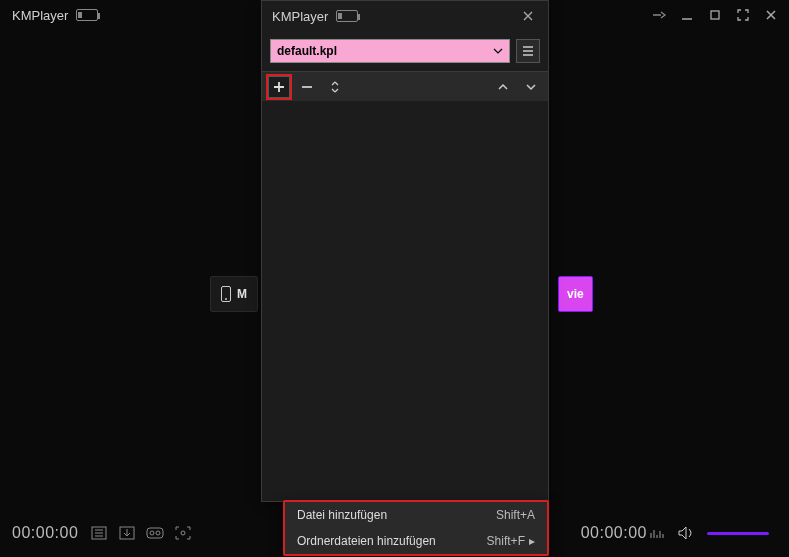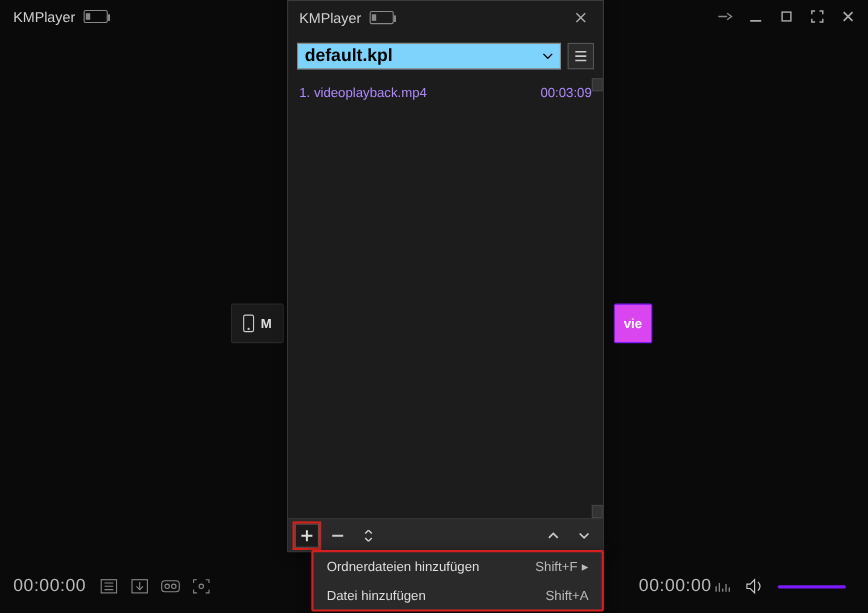--- a/index.html
+++ b/index.html
@@ -29,21 +29,21 @@
 .bicon { width:22px; height:20px; display:flex; align-items:center; justify-content:center; color:#888; cursor:pointer;}
 .bottom-bar .spacer{flex:1;}
 .rt-icons { display:flex; align-items:center; gap:6px; margin-right:8px;}
 .volume-track { width:62px; height:3px; background:#7b1bff; border-radius:2px; margin-left:4px;}
 
 
 .dialog { position:absolute; left:261px; top:0; width:288px; height:502px; background:#1c1c1c; border:1px solid #3a3a3a; display:flex; flex-direction:column; box-shadow:0 2px 10px rgba(0,0,0,0.5); }
 .dlg-title { height:30px; display:flex; align-items:center; padding:0 10px; color:#d0d0d0; font-size:13px; }
 .dlg-title .spacer{flex:1;}
 .dlg-body { padding:8px; flex:none; display:flex; gap:6px; align-items:center;}
-.combo { flex:1; height:24px; background:#7dd3fc; border:1px solid #888; display:flex; align-items:center; padding:0 6px; font-size:16px; font-weight:700; color:#000; position:relative;}
+.combo { flex:1; height:24px; background:#f9a8d4; border:1px solid #888; display:flex; align-items:center; padding:0 6px; font-size:12px; font-weight:700; color:#000; position:relative;}
 .combo .chev { margin-left:auto; color:#000;}
 .ham { width:24px; height:24px; border:1px solid #555; background:#2a2a2a; display:flex; align-items:center; justify-content:center; color:#ccc; cursor:pointer;}
 
 .list { flex:1; overflow:auto; background:#1c1c1c; position:relative;}
 .list-row { display:flex; padding:6px 10px; font-size:12px; color:#b088ff;}
 .list-row .dur { margin-left:auto; }
 .scroll-thumb-top { position:absolute; right:0; top:0; width:10px; height:12px; background:#333; border:1px solid #444;}
 .scroll-thumb-bot { position:absolute; right:0; bottom:0; width:10px; height:12px; background:#333; border:1px solid #444;}
 
 .dlg-foot { height:30px; background:#2a2a2a; border-top:1px solid #3a3a3a; display:flex; align-items:center; padding:0 6px; gap:6px;}
@@ -126,28 +126,20 @@
             <path d="M1 3 L5 7 L9 3" stroke="#000" stroke-width="1.2" fill="none"></path>
           </svg>
       </span>
     </div>
     <div class="ham">
       <svg width="14" height="14" viewBox="0 0 14 14">
           <path d="M2 3 H12 M2 7 H12 M2 11 H12" stroke="#ccc" stroke-width="1.5"></path>
         </svg>
     </div>
   </div>
-  <div class="list">
-    <div class="list-row">
-      <span>1. videoplayback.mp4</span>
-      <span class="dur">00:03:09</span>
-    </div>
-    <div class="scroll-thumb-top"></div>
-    <div class="scroll-thumb-bot"></div>
-  </div>
   <div class="dlg-foot">
     <div class="foot-btn boxed highlight">
       <svg width="14" height="14" viewBox="0 0 14 14">
           <path d="M7 2 V12 M2 7 H12" stroke="#ddd" stroke-width="1.8"></path>
         </svg>
     </div>
     <div class="foot-btn">
       <svg width="14" height="14" viewBox="0 0 14 14">
           <path d="M2 7 H12" stroke="#ccc" stroke-width="1.8"></path>
         </svg>
@@ -165,29 +157,29 @@
     </div>
     <div class="foot-btn">
       <svg width="12" height="12" viewBox="0 0 12 12">
           <path d="M2 4 L6 8 L10 4" stroke="#ccc" stroke-width="1.5" fill="none"></path>
         </svg>
     </div>
   </div>
 </div>
 
 <div class="context-menu">
+  <div class="cm-row">
+    <span>Datei hinzufügen</span>
+    <span class="sc">Shift+A</span>
+  </div>
   <div class="cm-row">
     <span>Ordnerdateien hinzufügen</span>
     <span class="sc">Shift+F</span>
     <span class="sub-arrow">▸</span>
   </div>
-  <div class="cm-row">
-    <span>Datei hinzufügen</span>
-    <span class="sc">Shift+A</span>
-  </div>
 </div>
 
 <div class="bottom-bar">
   <span class="time">00:00:00</span>
   <div class="bottom-icons">
     <span class="bicon">
       <svg width="16" height="14" viewBox="0 0 16 14">
           <rect x="1" y="1" width="14" height="12" stroke="#888" fill="none"></rect>
           <path d="M4 4 H12 M4 7 H12 M4 10 H12" stroke="#888"></path>
         </svg>

